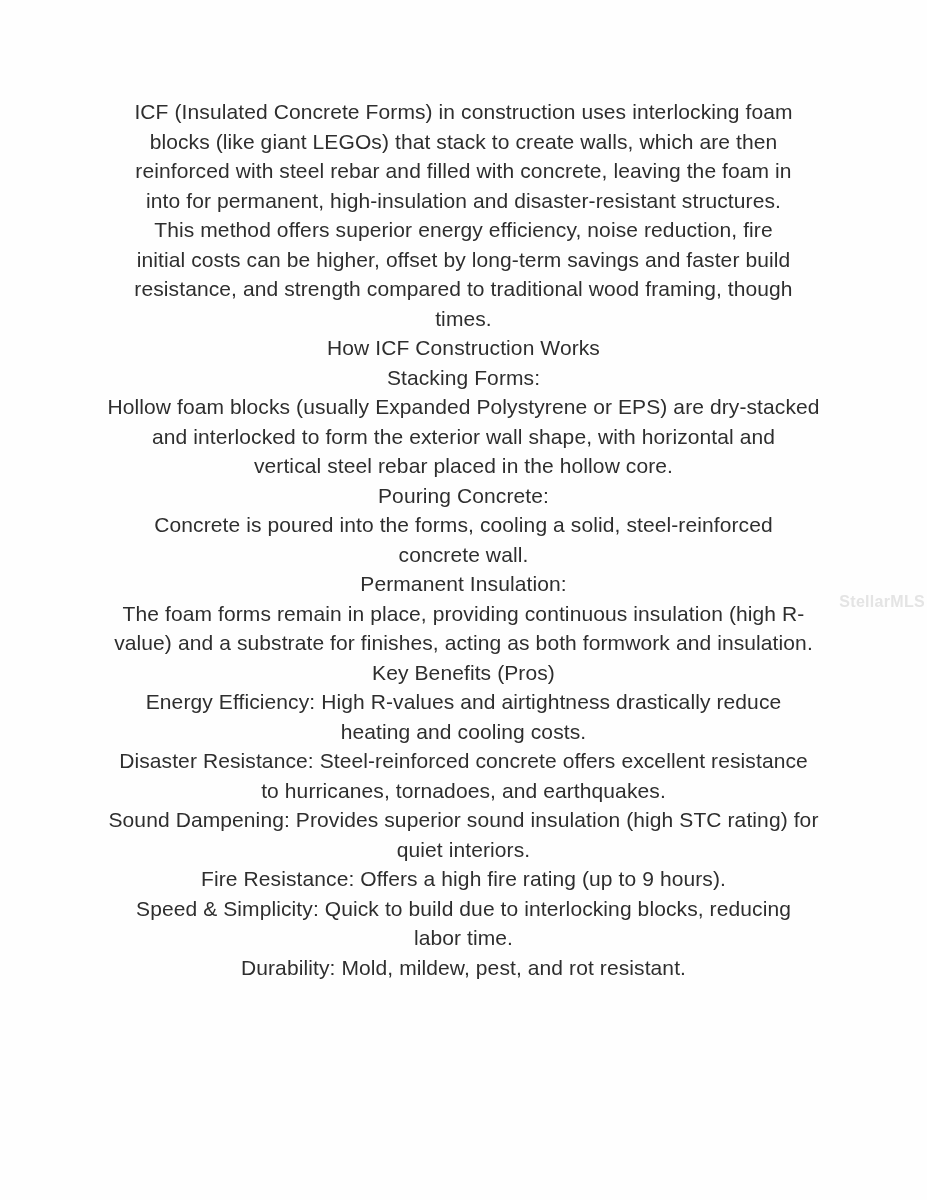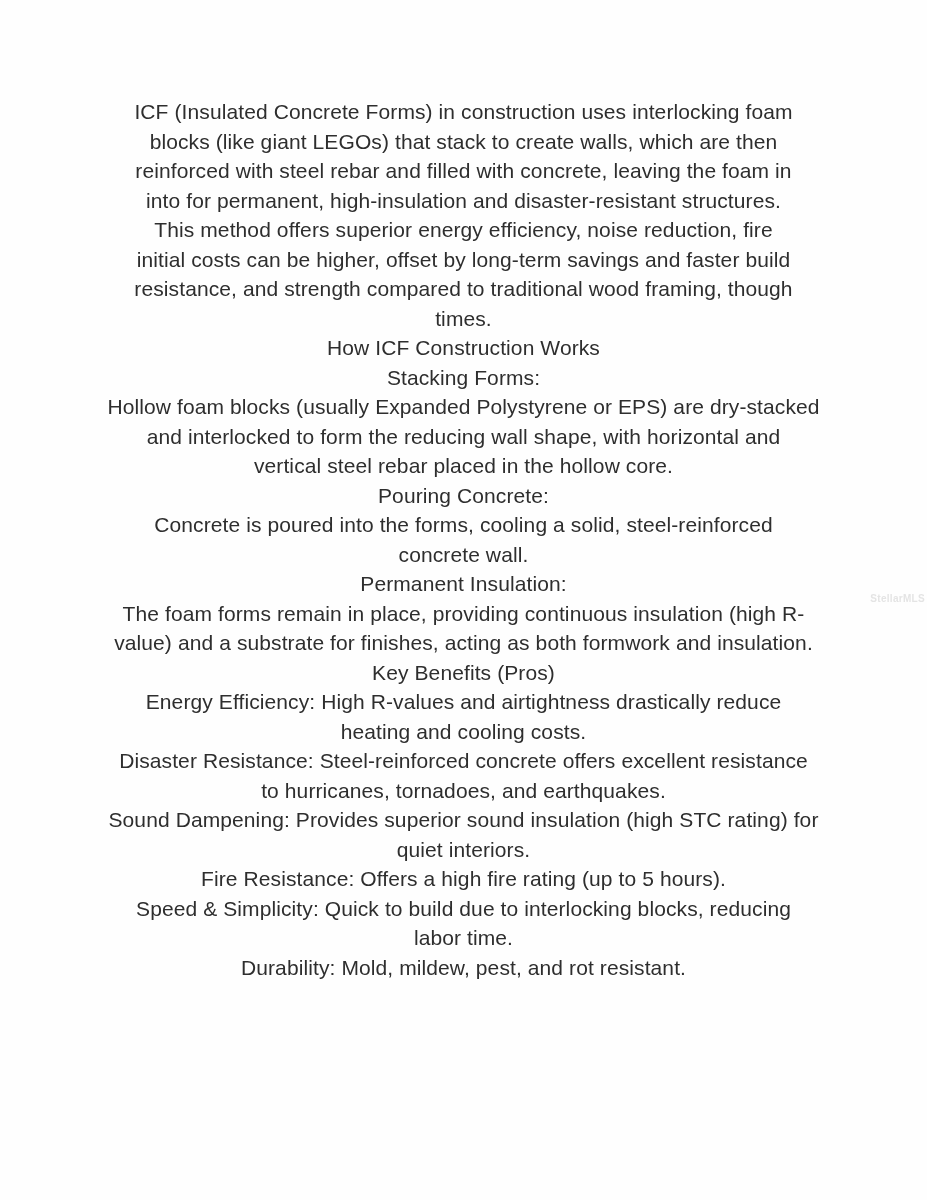--- a/index.html
+++ b/index.html
@@ -28,21 +28,21 @@
     letter-spacing: 0.1px;
   }
   .doc-text .line {
     white-space: pre;
     text-align: center;
   }
   .watermark {
     position: absolute;
     top: 593px;
     right: 2px;
-    font-size: 10px;
+    font-size: 16px;
     font-weight: 700;
     color: #e4e4e4;
     letter-spacing: 0.3px;
     user-select: none;
     text-align: center;
   }
 </style>
 </head>
 <body>
 
@@ -52,34 +52,34 @@
       <div class="line">blocks (like giant LEGOs) that stack to create walls, which are then</div>
       <div class="line">reinforced with steel rebar and filled with concrete, leaving the foam in</div>
       <div class="line">into for permanent, high-insulation and disaster-resistant structures.</div>
       <div class="line">This method offers superior energy efficiency, noise reduction, fire</div>
       <div class="line">initial costs can be higher, offset by long-term savings and faster build</div>
       <div class="line">resistance, and strength compared to traditional wood framing, though</div>
       <div class="line">times.</div>
       <div class="line">How ICF Construction Works</div>
       <div class="line">Stacking Forms:</div>
       <div class="line">Hollow foam blocks (usually Expanded Polystyrene or EPS) are dry-stacked</div>
-      <div class="line">and interlocked to form the reducing wall shape, with horizontal and</div>
+      <div class="line">and interlocked to form the exterior wall shape, with horizontal and</div>
       <div class="line">vertical steel rebar placed in the hollow core.</div>
       <div class="line">Pouring Concrete:</div>
       <div class="line">Concrete is poured into the forms, cooling a solid, steel-reinforced</div>
       <div class="line">concrete wall.</div>
       <div class="line">Permanent Insulation:</div>
       <div class="line">The foam forms remain in place, providing continuous insulation (high R-</div>
       <div class="line">value) and a substrate for finishes, acting as both formwork and insulation.</div>
       <div class="line">Key Benefits (Pros)</div>
       <div class="line">Energy Efficiency: High R-values and airtightness drastically reduce</div>
       <div class="line">heating and cooling costs.</div>
       <div class="line">Disaster Resistance: Steel-reinforced concrete offers excellent resistance</div>
       <div class="line">to hurricanes, tornadoes, and earthquakes.</div>
       <div class="line">Sound Dampening: Provides superior sound insulation (high STC rating) for</div>
       <div class="line">quiet interiors.</div>
-      <div class="line">Fire Resistance: Offers a high fire rating (up to 5 hours).</div>
+      <div class="line">Fire Resistance: Offers a high fire rating (up to 9 hours).</div>
       <div class="line">Speed &amp; Simplicity: Quick to build due to interlocking blocks, reducing</div>
       <div class="line">labor time.</div>
       <div class="line">Durability: Mold, mildew, pest, and rot resistant.</div>
     </div>
   <div class="watermark">StellarMLS</div>
 </div>
 
 </body></html>

